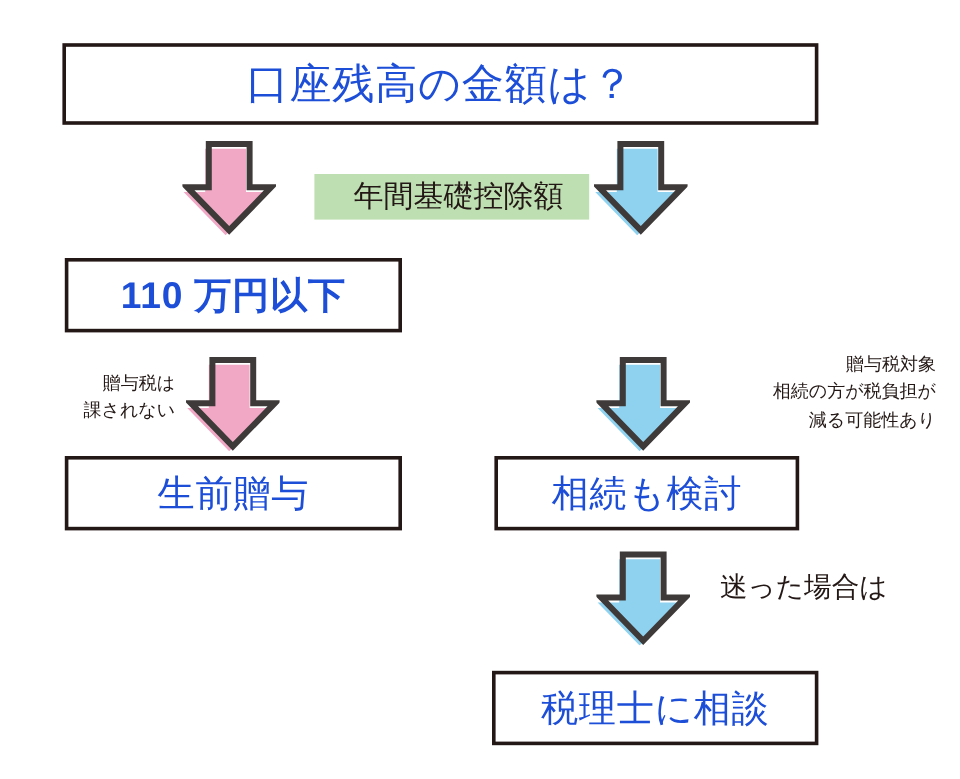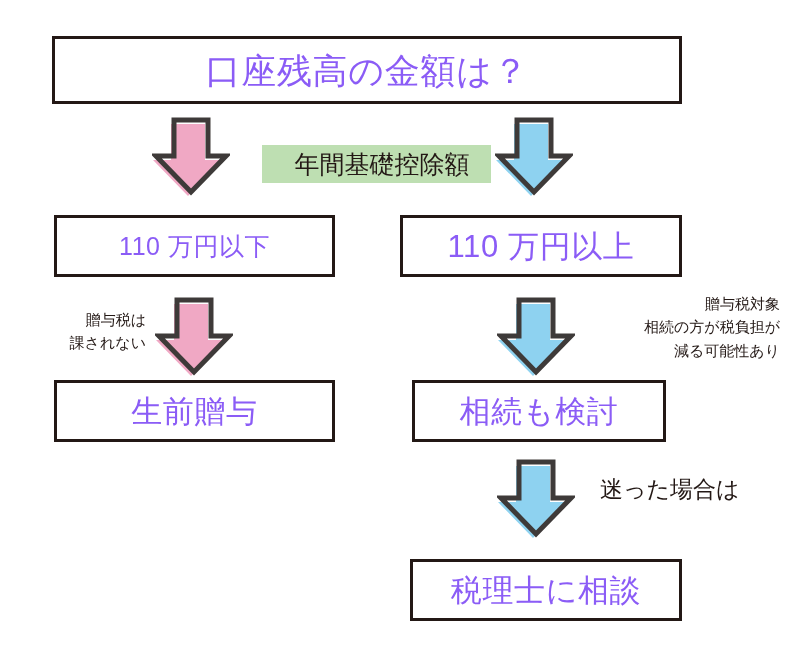--- a/index.html
+++ b/index.html
@@ -23,26 +23,26 @@
   
   .box {
     position: absolute;
     box-sizing: border-box;
     border: 3px solid #231815;
     background: #ffffff;
     display: flex;
     align-items: center;
     justify-content: center;
     line-height: 1;
-    color: #8b5cf6;
+    color: #1d4ed8;
     letter-spacing: 0.02em;
     white-space: nowrap;
   }
   .box-title   { left: 52px;  top: 36px;  width: 630px; height: 68px; font-size: 35px; }
-  .box-le110   { left: 54px;  top: 215px; width: 281px; height: 62px; font-size: 25px; }
+  .box-le110   { left: 54px;  top: 215px; width: 281px; height: 62px; font-size: 31px; font-weight: bold; }
   .box-ge110   { left: 400px; top: 215px; width: 282px; height: 62px; font-size: 31px; }
   .box-gift    { left: 54px;  top: 380px; width: 281px; height: 62px; font-size: 31px; }
   .box-inherit { left: 400px; top: 380px; width: 254px; height: 62px; font-size: 31px; margin-left: 12px; }
   .box-consult { left: 410px; top: 542px; width: 272px; height: 62px; font-size: 31px; margin-top: 17px; }
 
   
   .arrow {
     position: absolute;
     width: 78px;
     height: 80px;
@@ -104,21 +104,20 @@
     <svg viewBox="0 0 78 80" xmlns="http://www.w3.org/2000/svg">
       <polygon points="22,4 56,4 56,40 74,40 39,76 4,40 22,40" fill="#8ed2f0" stroke="none" transform="translate(-3,4)"></polygon>
       <polygon points="22,4 56,4 56,40 74,40 39,76 4,40 22,40" fill="none" stroke="#3e3a39" stroke-width="5" stroke-linejoin="miter"></polygon>
     </svg>
   </div>
 
   <div class="highlight-label">年間基礎控除額</div>
 
   <div class="box box-le110">110 万円以下</div>
 
-  <div class="box box-ge110">110 万円以上</div>
 
   <div class="note note-left">
     <div>贈与税は</div>
     <div>課されない</div>
   </div>
 
   <div class="note note-right">
     <div>贈与税対象</div>
     <div>相続の方が税負担が</div>
     <div>減る可能性あり</div>

